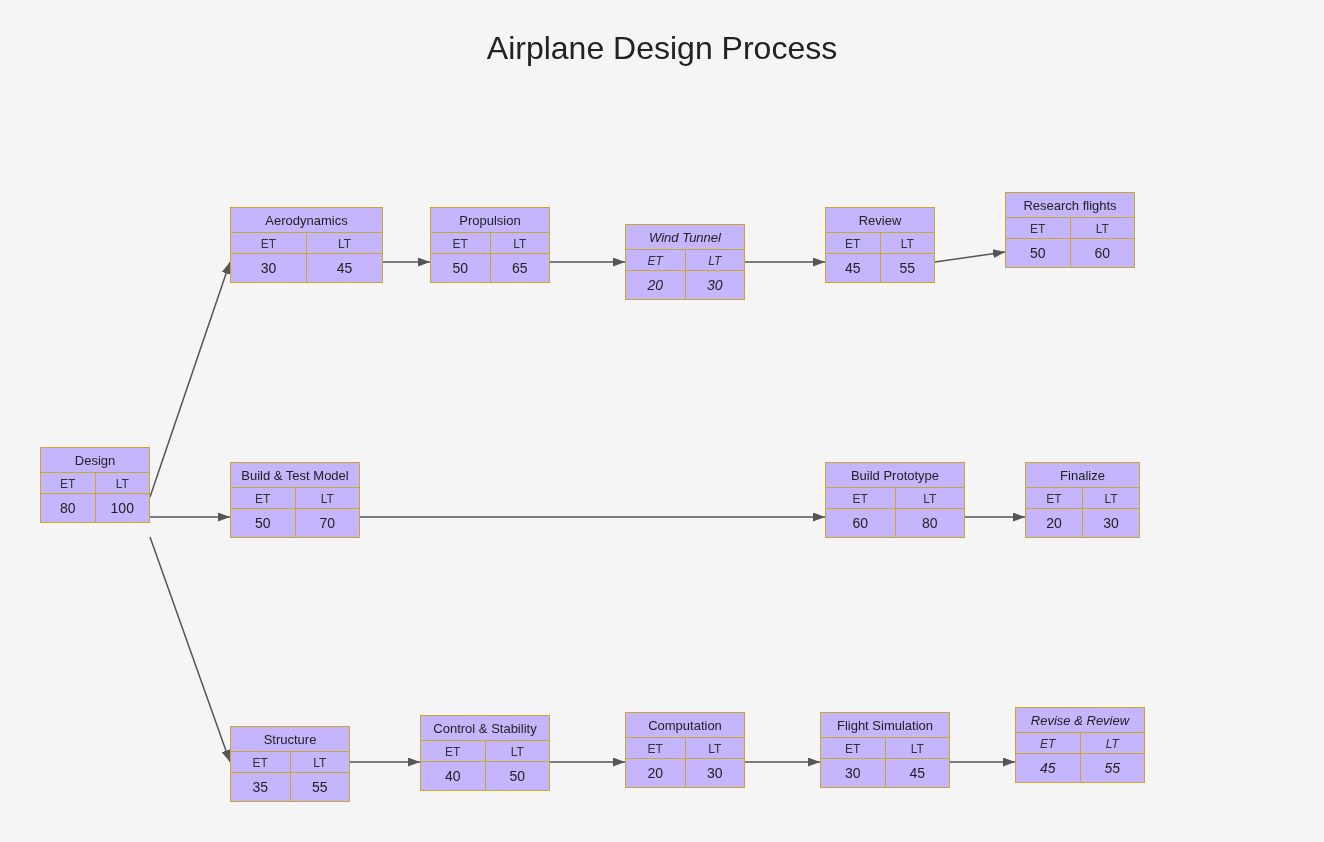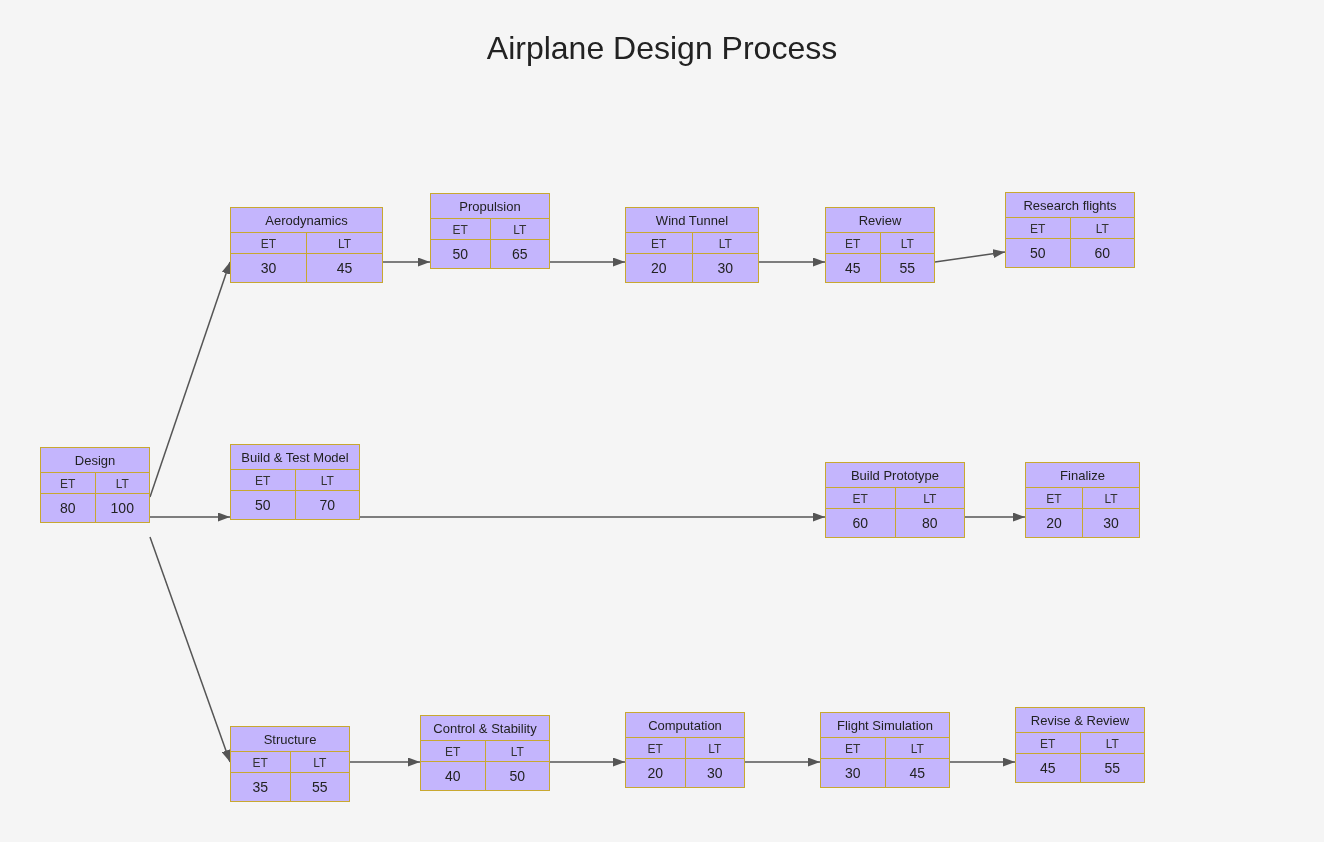--- a/index.html
+++ b/index.html
@@ -121,35 +121,35 @@
         <div class="node-header">ET</div>
         <div class="node-value">30</div>
       </div>
       <div class="node-col">
         <div class="node-header">LT</div>
         <div class="node-value">45</div>
       </div>
     </div>
   </div>
 
-  <div class="node" style="left:430px;top:116px;width:120px;">
+  <div class="node" style="left:430px;top:130px;width:120px;">
     <div class="node-title">Propulsion</div>
     <div class="node-cols">
       <div class="node-col">
         <div class="node-header">ET</div>
         <div class="node-value">50</div>
       </div>
       <div class="node-col">
         <div class="node-header">LT</div>
         <div class="node-value">65</div>
       </div>
     </div>
   </div>
 
-  <div class="node" style="left:625px;top:130px;width:134px;">
+  <div class="node" style="left:625px;top:147px;width:120px;font-style:italic;">
     <div class="node-title">Wind Tunnel</div>
     <div class="node-cols">
       <div class="node-col">
         <div class="node-header">ET</div>
         <div class="node-value">20</div>
       </div>
       <div class="node-col">
         <div class="node-header">LT</div>
         <div class="node-value">30</div>
       </div>
@@ -177,21 +177,21 @@
         <div class="node-header">ET</div>
         <div class="node-value">50</div>
       </div>
       <div class="node-col">
         <div class="node-header">LT</div>
         <div class="node-value">60</div>
       </div>
     </div>
   </div>
 
-  <div class="node" style="left:230px;top:367px;width:130px;">
+  <div class="node" style="left:230px;top:385px;width:130px;">
     <div class="node-title">Build &amp; Test Model</div>
     <div class="node-cols">
       <div class="node-col">
         <div class="node-header">ET</div>
         <div class="node-value">50</div>
       </div>
       <div class="node-col">
         <div class="node-header">LT</div>
         <div class="node-value">70</div>
       </div>
@@ -275,21 +275,21 @@
         <div class="node-header">ET</div>
         <div class="node-value">30</div>
       </div>
       <div class="node-col">
         <div class="node-header">LT</div>
         <div class="node-value">45</div>
       </div>
     </div>
   </div>
 
-  <div class="node" style="left:1015px;top:630px;width:130px;">
+  <div class="node" style="left:1015px;top:630px;width:130px;font-style:italic;">
     <div class="node-title">Revise &amp; Review</div>
     <div class="node-cols">
       <div class="node-col">
         <div class="node-header">ET</div>
         <div class="node-value">45</div>
       </div>
       <div class="node-col">
         <div class="node-header">LT</div>
         <div class="node-value">55</div>
       </div>

